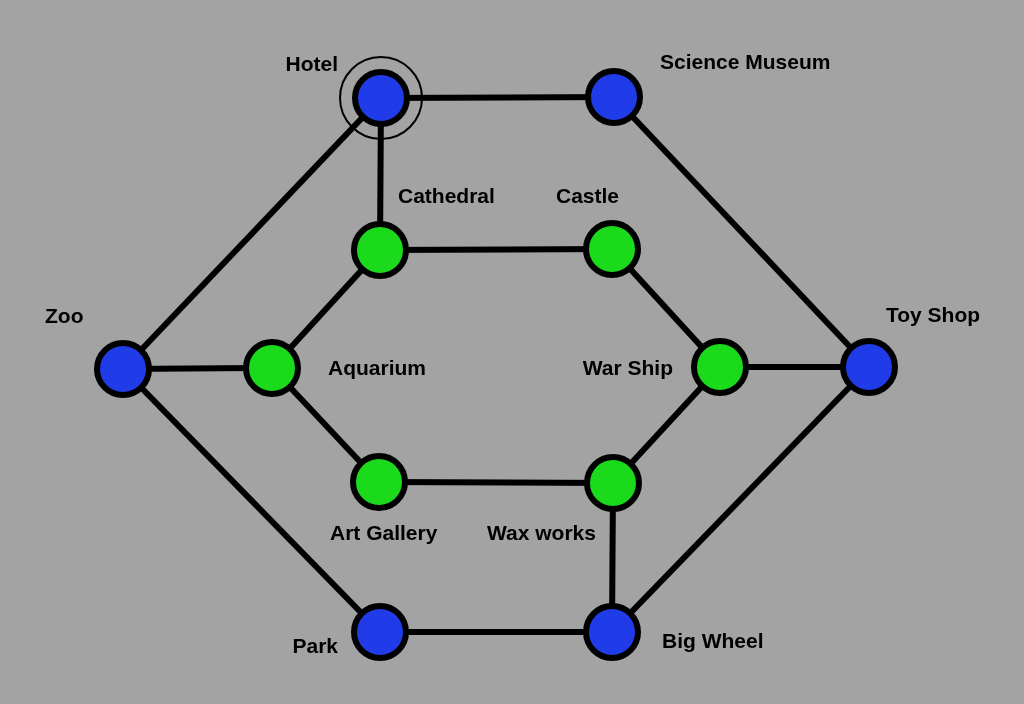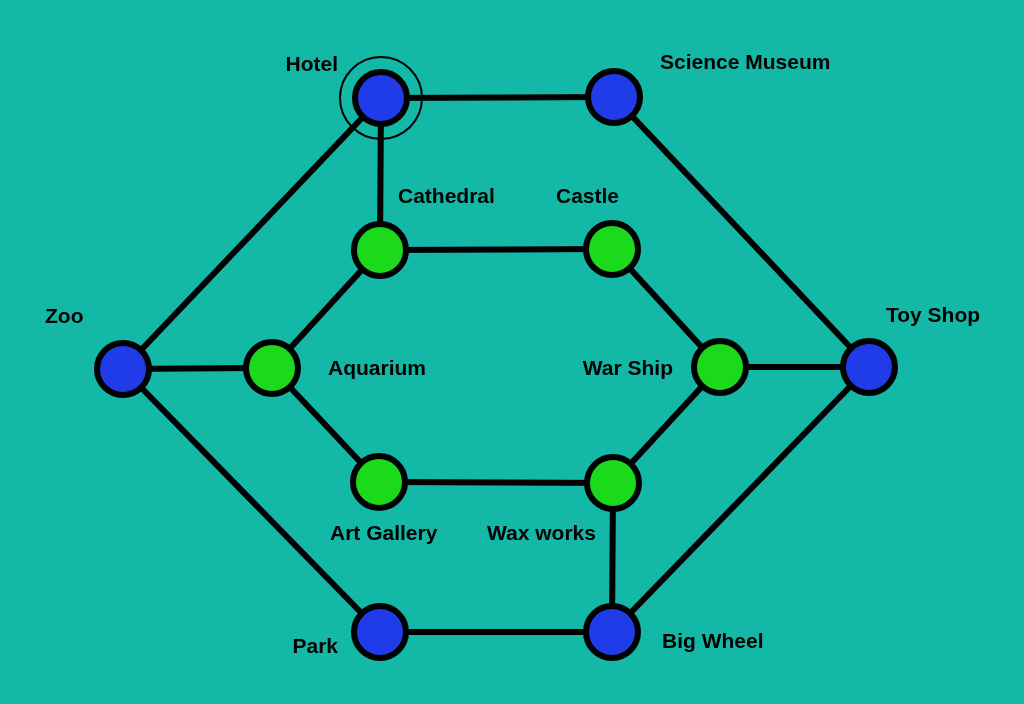--- a/index.html
+++ b/index.html
@@ -4,21 +4,21 @@
 <style>
   html, body {
     margin: 0;
     padding: 0;
     background: #ffffff;
   }
   #canvas {
     position: relative;
     width: 1024px;
     height: 704px;
-    background: #14b8a6;
+    background: #a3a3a3;
     overflow: hidden;
   }
   svg text {
     font-family: "Liberation Sans", "DejaVu Sans", sans-serif;
     font-weight: bold;
     font-size: 21px;
   }
 </style>
 </head>
 <body>

